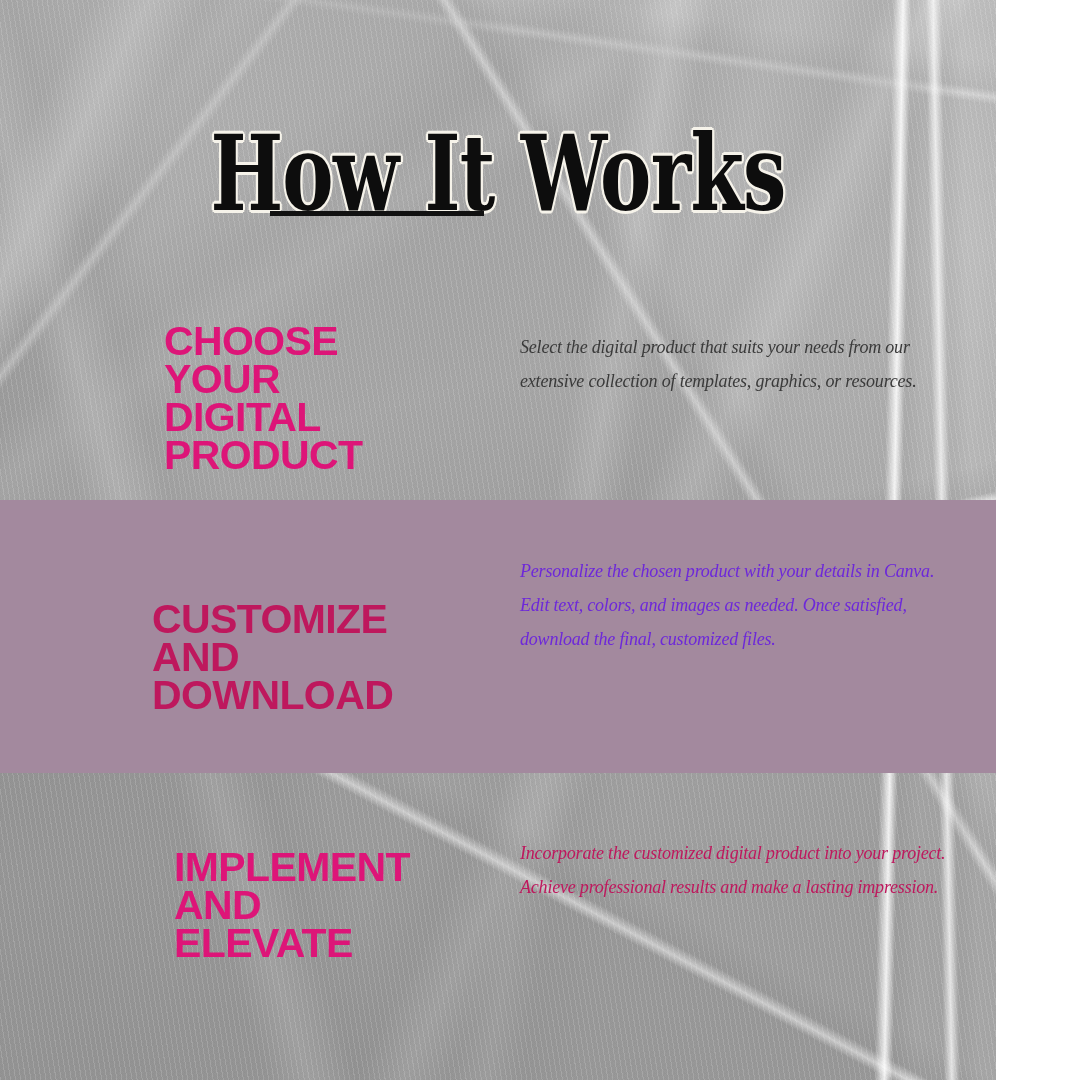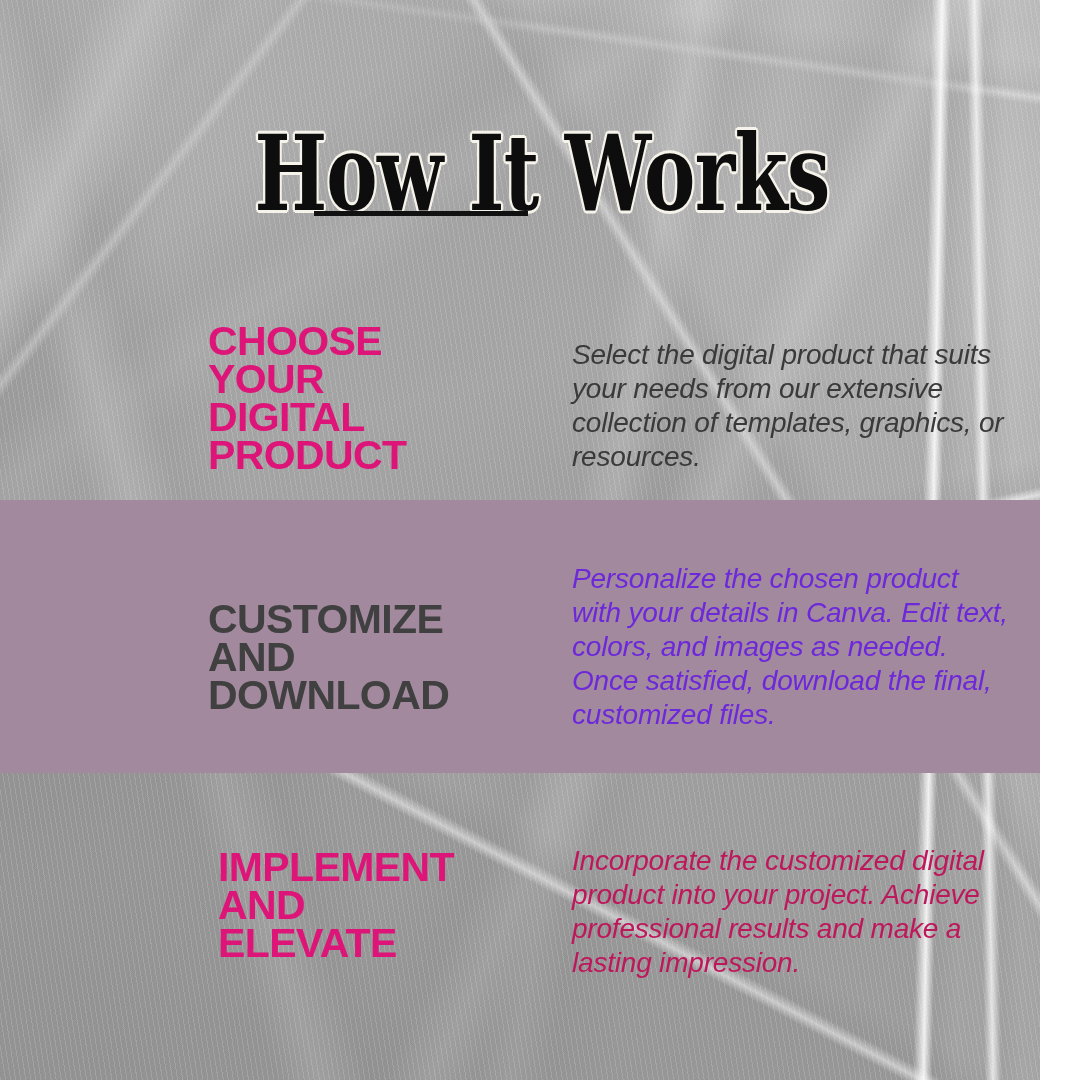--- a/index.html
+++ b/index.html
@@ -9,21 +9,20 @@
     background: #ffffff;
   }
 
   #poster {
     position: relative;
     width: 996px;
     height: 1080px;
     overflow: hidden;
     background-color: #e9e9e9;
     font-family: "Liberation Sans", sans-serif;
-    padding-left: 44px;
     -webkit-font-smoothing: antialiased;
   }
 
   
   .tex {
     position: absolute;
     inset: 0;
     pointer-events: none;
   }
 
@@ -138,35 +137,35 @@
     font-size: 41px;
     line-height: 38px;
     letter-spacing: -0.6px;
     text-transform: uppercase;
     white-space: pre-line;
     margin: 12px;
   }
 
   .step-body {
     position: absolute;
-    font-family: Liberation Sans, sans-serif;
+    font-family: Liberation Serif, serif;
     font-style: italic;
     font-weight: 400;
-    font-size: 28px;
+    font-size: 18px;
     line-height: 34px;
     letter-spacing: -0.2px;
-    margin: 8px;
+    margin: 0;
   }
 
   
   #step1-heading { left: 152px; top: 310px; width: 330px; color: #dd1578; }
   #step1-body    { left: 520px; top: 330px; width: 432px; color: #3a3a3a; }
 
   
-  #step2-heading { left: 152px; top: 588px; width: 340px; color: #404040; }
+  #step2-heading { left: 140px; top: 588px; width: 340px; color: #be185d; }
   #step2-body    { left: 520px; top: 554px; width: 442px; color: #6d28d9; }
 
   
   #step3-heading { left: 162px; top: 836px; width: 330px; color: #dd1578; }
   #step3-body    { left: 520px; top: 836px; width: 432px; color: #be185d; }
 </style>
 </head>
 <body>
 
 <div id="poster">

